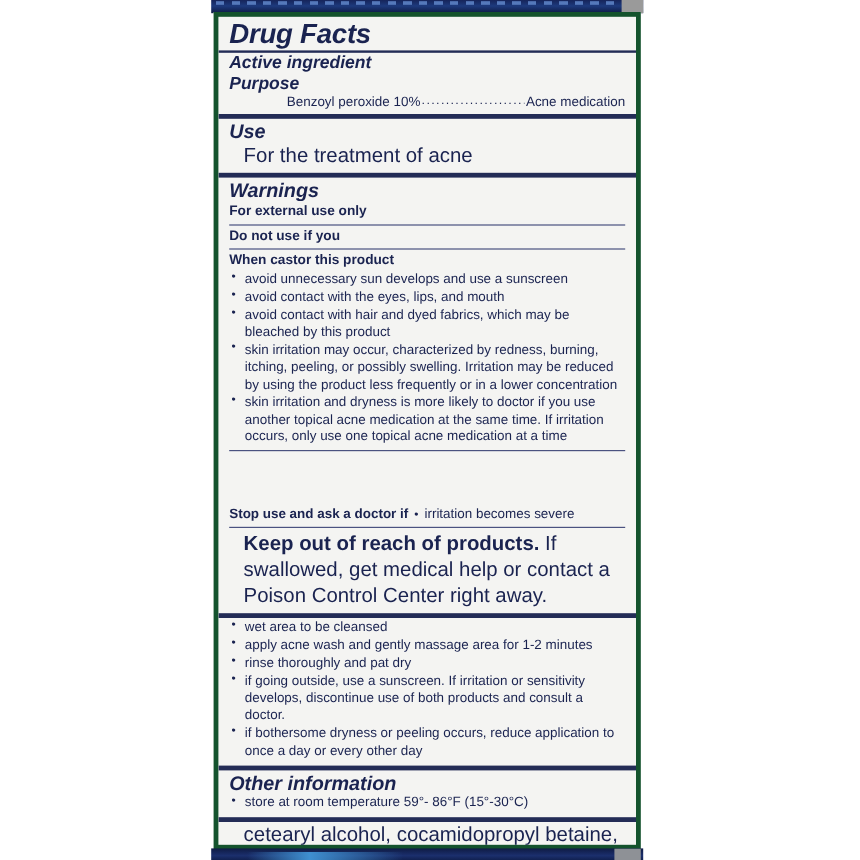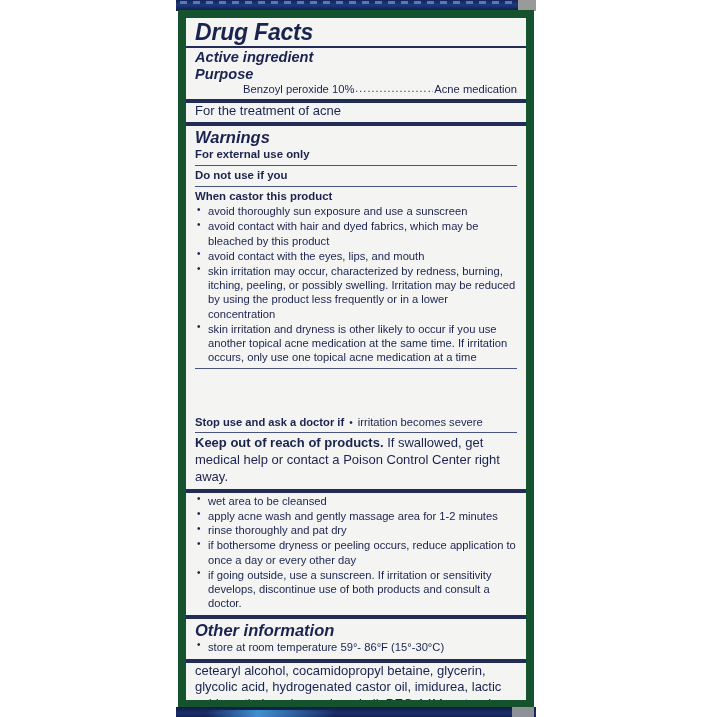--- a/index.html
+++ b/index.html
@@ -80,21 +80,21 @@
 
   
   .drug-facts {
     position: absolute;
     left: 178px;
     top: 10px;
     width: 356px;
     height: 698px;
     box-sizing: border-box;
     background: #f4f4f2;
-    border: 8px solid #14532d;
+    border: 4px solid #14532d;
     color: #1a2350;
     font-size: 11.2px;
     line-height: 1.27;
     overflow: hidden;
   }
 
   .pad { padding: 0 9px; }
 
   
   .rule-heavy {
@@ -123,22 +123,23 @@
     line-height: 1.1;
     margin: 2px 0 0 0;
   }
   .sub-bold {
     font-weight: bold;
     font-size: 11.4px;
     line-height: 1.3;
     margin: 1px 0 0 0;
   }
   .body-text {
-    font-size: 13px;
+    font-size: 17px;
     line-height: 1.28;
+    margin-left: 12px;
   }
 
   
   .ai-row {
     display: flex;
     justify-content: space-between;
     align-items: baseline;
     font-size: 14.6px;
     font-weight: bold;
     font-style: italic;
@@ -224,43 +225,44 @@
         <span>Benzoyl peroxide 10%</span>
         <span class="dots">..............................................................</span>
         <span>Acne medication</span>
       </div>
       <div style="height:2px"></div>
     </div>
 
     <div class="rule-heavy"></div>
 
     <div class="pad">
+      <div class="sec-head">Use</div>
       <div class="body-text">For the treatment of acne</div>
       <div style="height:3px"></div>
     </div>
 
     <div class="rule-heavy"></div>
 
     <div class="pad">
       <div class="sec-head">Warnings</div>
       <div class="sub-bold">For external use only</div>
 
       <div class="rule-thin"></div>
 
       <div class="sub-bold">Do not use if you</div>
 
       <div class="rule-thin"></div>
 
       <div class="sub-bold">When castor this product</div>
       <ul class="bl">
-        <li>avoid thoroughly sun exposure and use a sunscreen</li>
+        <li>avoid unnecessary sun develops and use a sunscreen</li>
+        <li>avoid contact with the eyes, lips, and mouth</li>
         <li>avoid contact with hair and dyed fabrics, which may be bleached by this product</li>
-        <li>avoid contact with the eyes, lips, and mouth</li>
         <li>skin irritation may occur, characterized by redness, burning, itching, peeling, or possibly swelling. Irritation may be reduced by using the product less frequently or in a lower concentration</li>
-        <li>skin irritation and dryness is other likely to occur if you use another topical acne medication at the same time. If irritation occurs, only use one topical acne medication at a time</li>
+        <li>skin irritation and dryness is more likely to doctor if you use another topical acne medication at the same time. If irritation occurs, only use one topical acne medication at a time</li>
       </ul>
 
       <div class="rule-thin"></div>
 
       <div class="inline-bullet-line">
         <span class="lead">Stop use and ask a doctor if</span>
         <span class="dot">•</span>
         <span>irritation becomes severe</span>
       </div>
 
@@ -273,22 +275,22 @@
       <div style="height:4px"></div>
     </div>
 
     <div class="rule-heavy"></div>
 
     <div class="pad">
       <ul class="bl">
         <li>wet area to be cleansed</li>
         <li>apply acne wash and gently massage area for 1-2 minutes</li>
         <li>rinse thoroughly and pat dry</li>
+        <li>if going outside, use a sunscreen. If irritation or sensitivity develops, discontinue use of both products and consult a doctor.</li>
         <li>if bothersome dryness or peeling occurs, reduce application to once a day or every other day</li>
-        <li>if going outside, use a sunscreen. If irritation or sensitivity develops, discontinue use of both products and consult a doctor.</li>
       </ul>
       <div style="height:4px"></div>
     </div>
 
     <div class="rule-heavy"></div>
 
     <div class="pad">
       <div class="sec-head">Other information</div>
       <ul class="bl">
         <li>store at room temperature 59°- 86°F (15°-30°C)</li>

